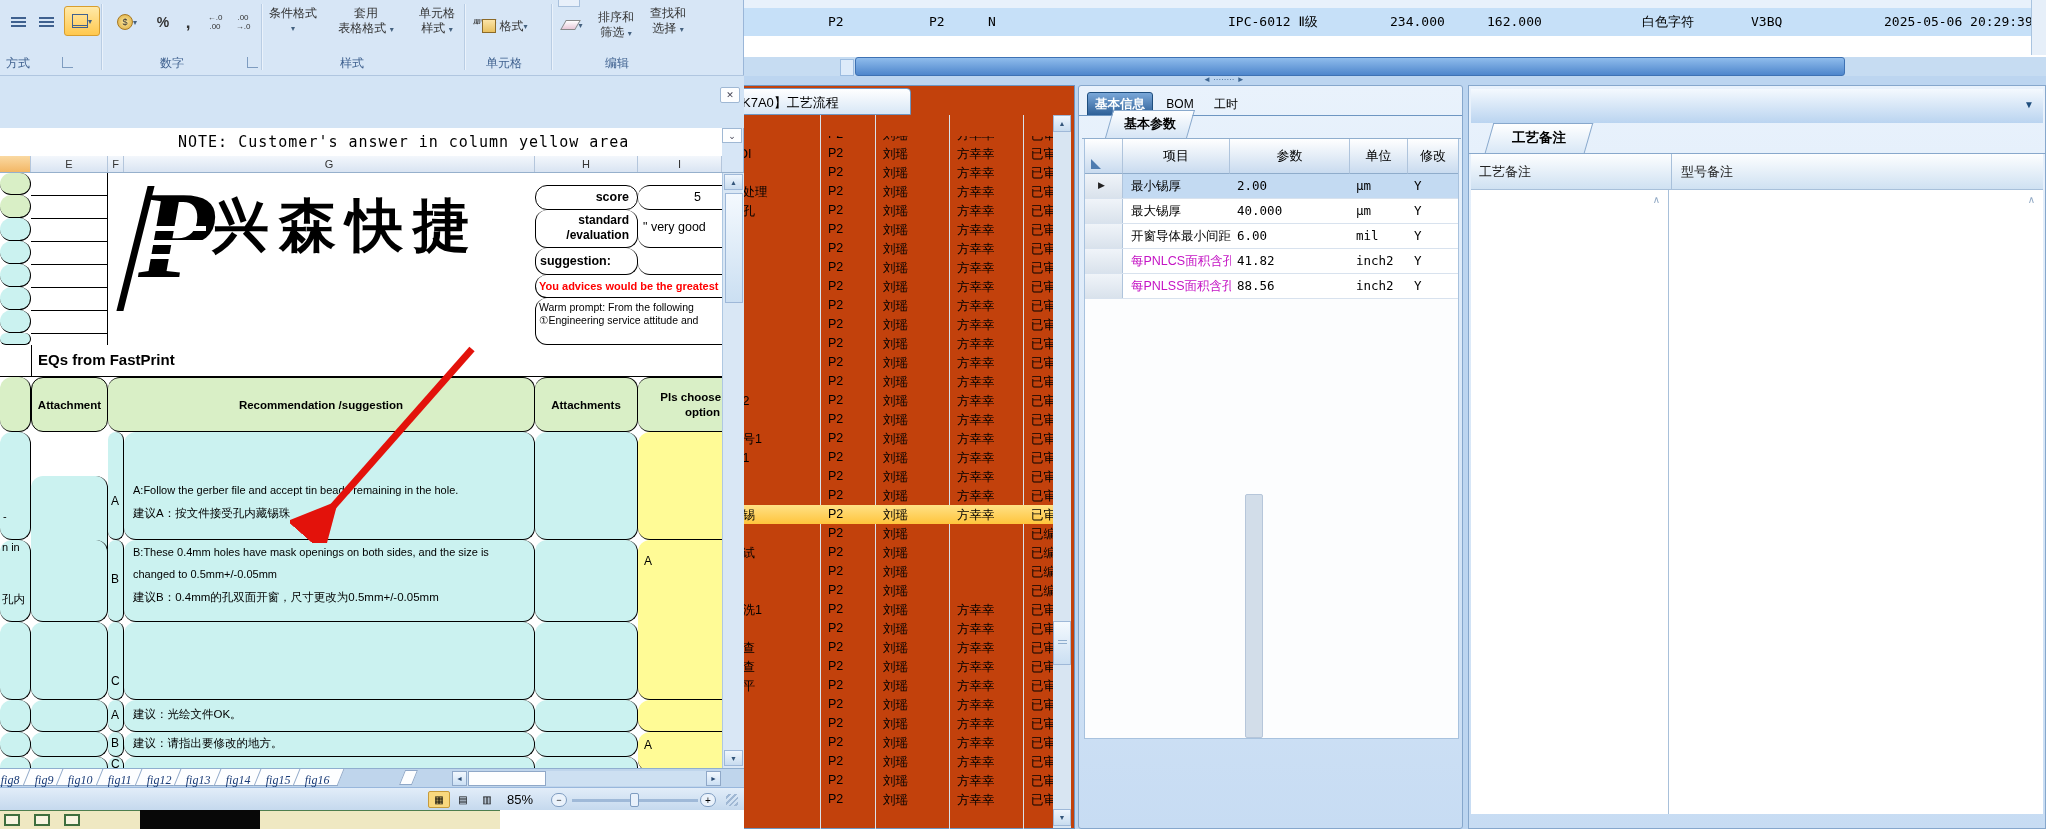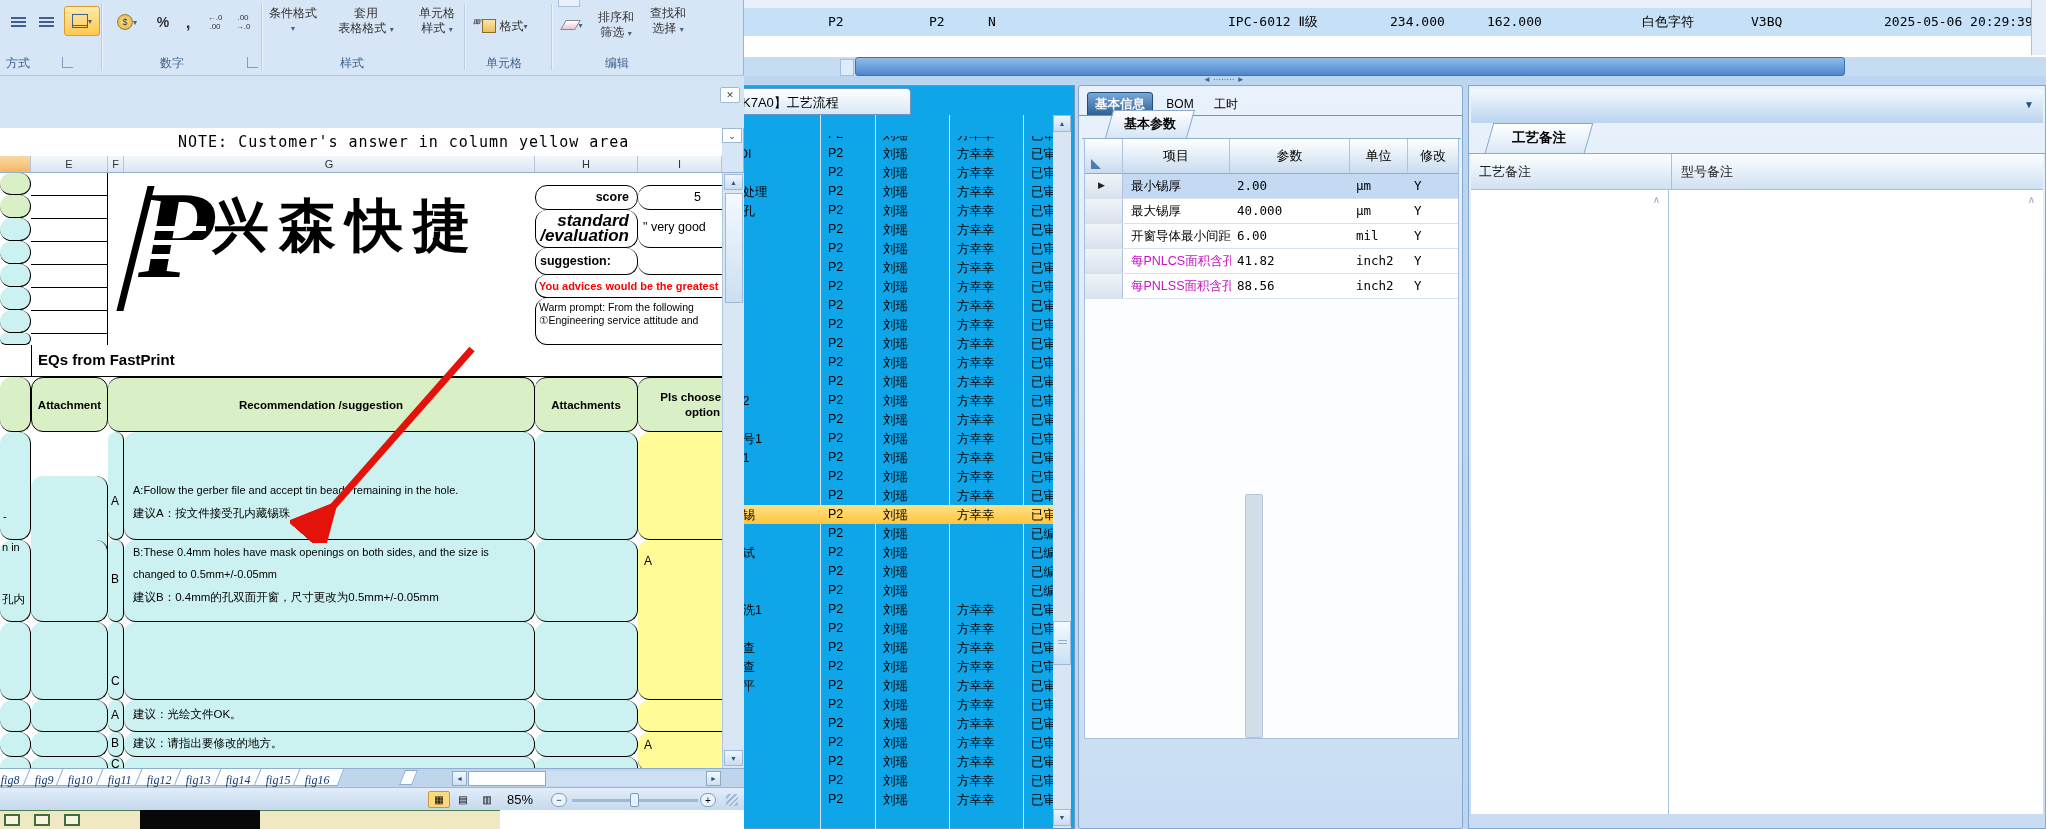--- a/index.html
+++ b/index.html
@@ -1,19 +1,19 @@
 <!DOCTYPE html>
 <html><head>
 <meta charset="utf-8">
 <style>
   html,body{margin:0;padding:0;background:#9ab6d8;}
   #screen{position:relative;width:2046px;height:829px;background:#BCD5F0;overflow:hidden;
           font-family:"Liberation Sans",sans-serif;color:#000;}
   .a{position:absolute;}
-  .win{position:absolute;background:#0ea5e9;border:1px solid #6E96C2;box-sizing:border-box;}
+  .win{position:absolute;background:#c2410c;border:1px solid #6E96C2;box-sizing:border-box;}
   .mono{font-family:"DejaVu Sans Mono",monospace;}
   .serif{font-family:"Liberation Serif",serif;}
   .ctr{display:flex;align-items:center;justify-content:center;}
   
   .rbtn{position:absolute;font-size:12px;color:#333;text-align:center;line-height:15px;}
   .grplabel{position:absolute;font-size:12px;color:#3F618F;}
   .launcher{position:absolute;width:10px;height:10px;border-left:1px solid #7E9CC0;border-bottom:1px solid #7E9CC0;}
   .vsep{position:absolute;top:4px;height:66px;width:1px;background:#B9CDE4;border-right:1px solid #EAF2FB;}
   .caret{color:#44617f;font-size:8px;}
   .lines-icon{display:inline-block;width:15px;height:11px;background:repeating-linear-gradient(#3F618F 0 2px,transparent 2px 4px);}
@@ -574,21 +574,21 @@
         <span class="a" style="left:88px;top:10px;font-size:57px;font-weight:bold;letter-spacing:10px;white-space:nowrap;">兴森快捷</span>
       </div>
 
       <div class="cell" style="left:535px;top:12px;width:103px;height:25px;border-top:1px solid #000;border-left:1px solid #000;">
         <span class="a" style="right:8px;top:4px;font-size:12.5px;font-weight:bold;">score</span>
       </div>
       <div class="cell" style="left:638px;top:12px;width:106px;height:25px;border-top:1px solid #000;">
         <span class="a" style="left:56px;top:4px;font-size:12.5px;">5</span>
       </div>
       <div class="cell" style="left:535px;top:37px;width:103px;height:38px;border-left:1px solid #000;text-align:right;">
-        <div style="font-size:17px;font-weight:bold;padding:3px 8px 0 0;line-height:15px;font-style:italic;">
+        <div style="font-size:12px;font-weight:bold;padding:3px 8px 0 0;line-height:15px;">
           <div>standard</div>
           <div>/evaluation</div>
         </div>
       </div>
       <div class="cell" style="left:638px;top:37px;width:106px;height:38px;overflow:hidden;">
         <span class="a" style="left:5px;top:10px;font-size:12.5px;white-space:nowrap;">" very good</span>
       </div>
       <div class="cell" style="left:535px;top:75px;width:103px;height:27px;border-left:1px solid #000;">
         <span class="a" style="left:4px;top:6px;font-size:12.5px;font-weight:bold;">suggestion:</span>
       </div>

